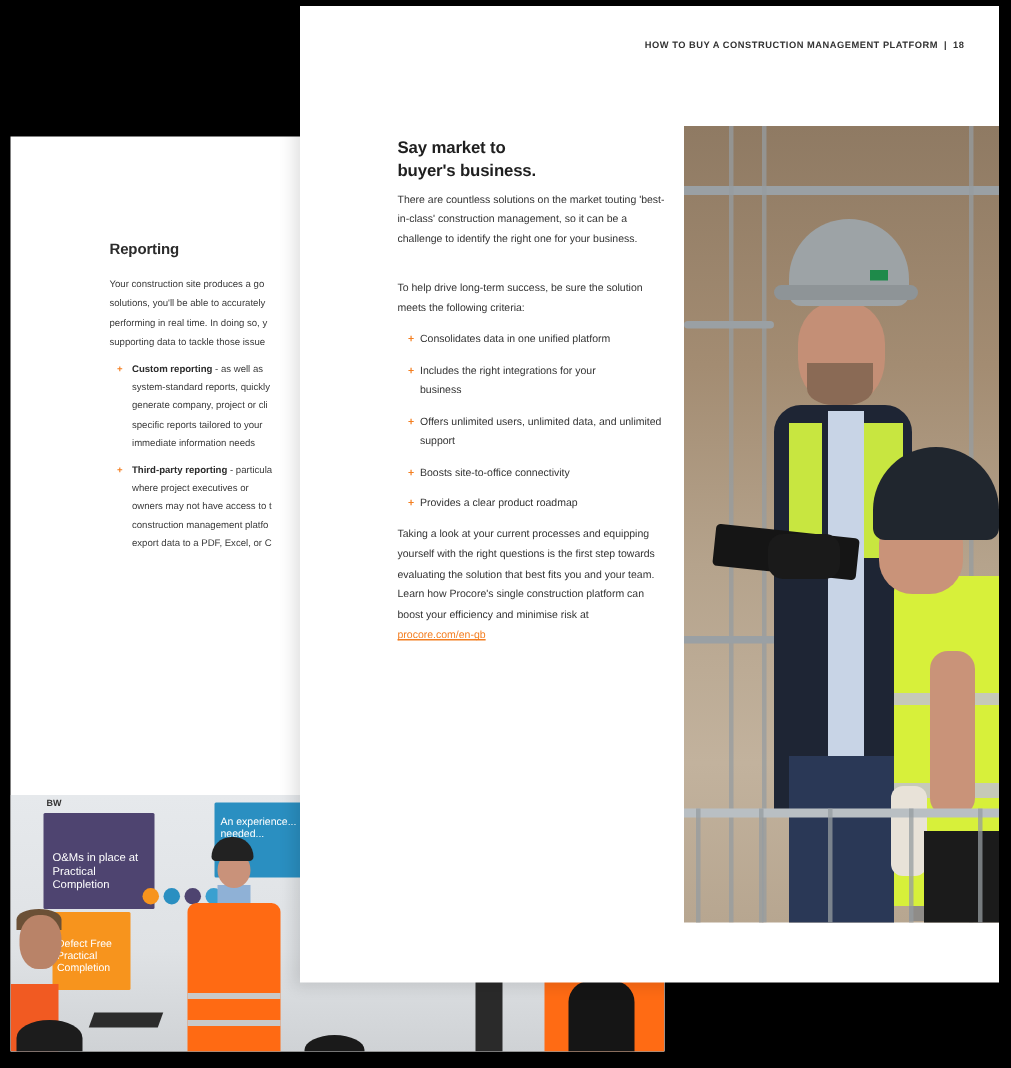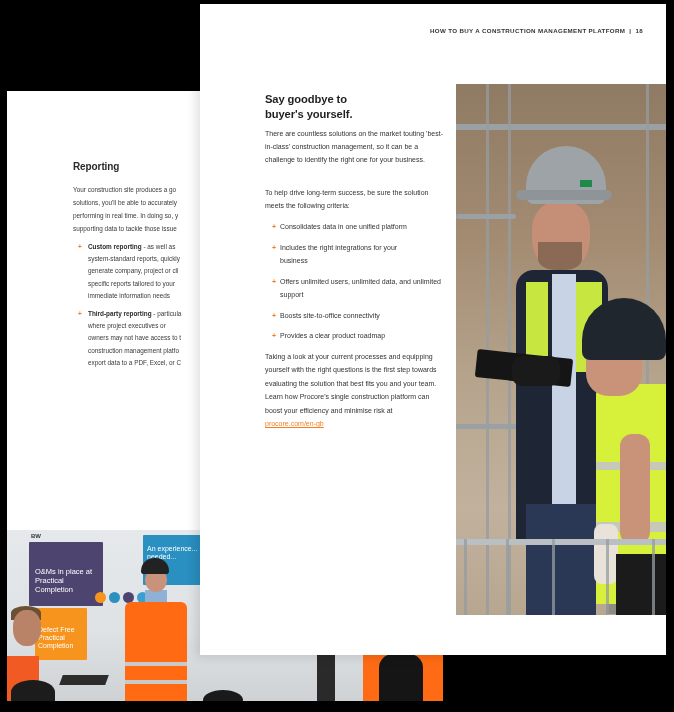--- a/index.html
+++ b/index.html
@@ -201,22 +201,22 @@
       <div class="person black-coat"></div>
     </div>
   </div>
 
   <div class="front-page">
     <div class="running-header">
       <span>HOW TO BUY A CONSTRUCTION MANAGEMENT PLATFORM</span><span class="sep">|</span><span>18</span>
     </div>
 
     <div class="front-title">
-      <div>Say goodbye to</div>
-      <div>buyer's yourself.</div>
+      <div>Say market to</div>
+      <div>buyer's business.</div>
     </div>
 
     <p class="front-p1">There are countless solutions on the market touting 'best-in-class' construction management, so it can be a challenge to identify the right one for your business.</p>
     <p class="front-p2">To help drive long-term success, be sure the solution meets the following criteria:</p>
 
     <ul class="criteria">
       <li>
         <span class="plus">+</span>
         <span>Consolidates data in one unified platform</span>
       </li>

